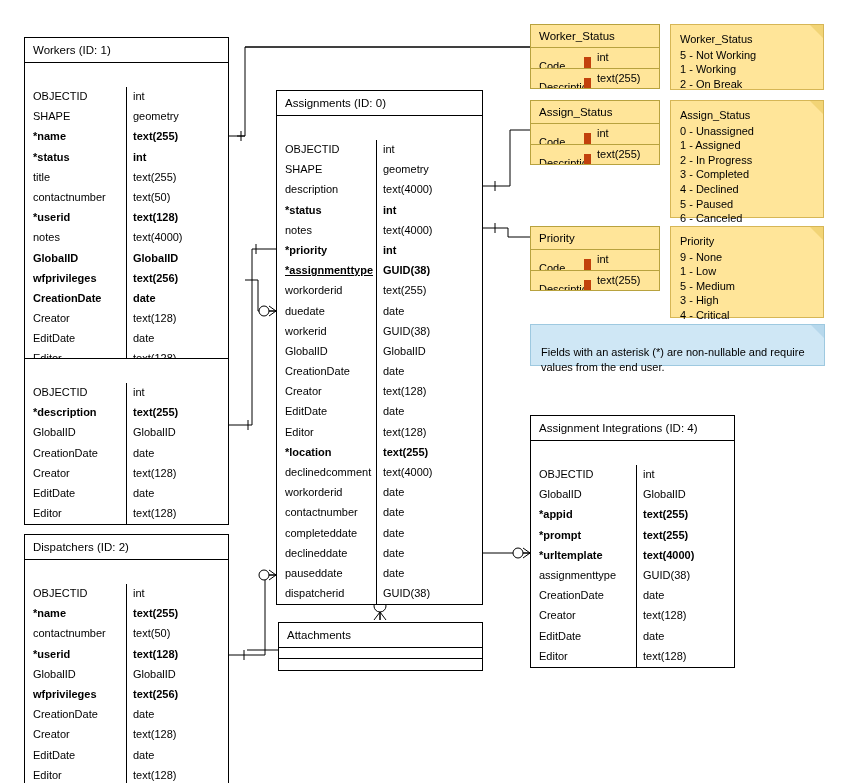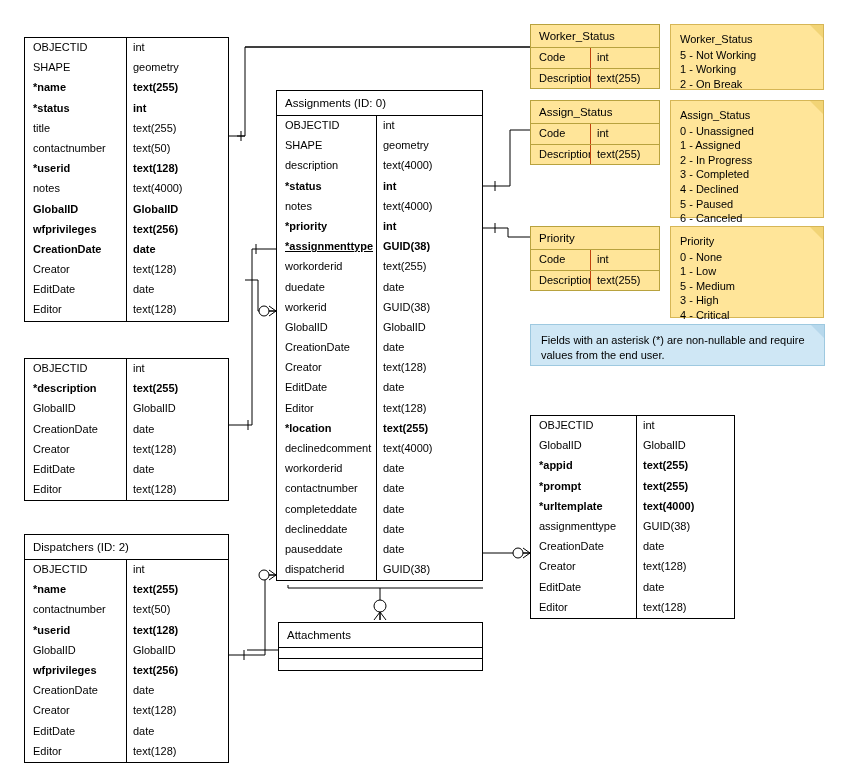--- a/index.html
+++ b/index.html
@@ -38,20 +38,21 @@
   }
   .entity-title {
     font-size: 11.5px;
     padding: 6px 8px 6px 8px;
     border-bottom: 1px solid #000000;
     box-sizing: border-box;
     white-space: nowrap;
   }
   .entity-rows {
     display: block;
+    margin-top: 24px;
   }
   .row {
     display: flex;
     height: 20.2px;
     box-sizing: border-box;
   }
   .row .c1 {
     box-sizing: border-box;
     padding: 3px 0 0 8px;
     border-right: 1px solid #000000;
@@ -77,21 +78,21 @@
   .yellow {
     position: absolute;
     background: #ffe599;
     border: 1px solid #b8a23e;
     box-sizing: border-box;
   }
   .yellow .entity-title {
     border-bottom: 1px solid #b8a23e;
     padding: 5px 8px;
   }
-  .yellow .row .c1 { border-right: 1px solid #c2410c; }
+  .yellow .row .c1 { border-right: 7px solid #c2410c; margin-top: 9px; }
   .yellow .row { border-top: 0; }
   .yellow .row + .row { border-top: 1px solid #b8a23e; }
 
   
   .note {
     position: absolute;
     background: #ffe599;
     border: 1px solid #d6b656;
     box-sizing: border-box;
     padding: 7px 9px;
@@ -105,21 +106,21 @@
     top: 0;
     width: 0; height: 0;
     border-left: 13px solid transparent;
     border-top: 13px solid #f2d476;
   }
   .note-blue {
     position: absolute;
     background: #cfe7f5;
     border: 1px solid #9ec9e0;
     box-sizing: border-box;
-    padding: 8px 10px;
+    padding: 20px 10px;
     line-height: 14.6px;
     font-size: 11px;
   }
   .note-blue .fold {
     position: absolute;
     right: 0; top: 0;
     width: 0; height: 0;
     border-left: 13px solid transparent;
     border-top: 13px solid #b7d8ec;
   }
@@ -174,20 +175,21 @@
     </g>
     <g stroke="#000000" stroke-width="1" fill="none">
       <path d="M276 311 L269 306 M276 311 L269 316 M276 311 L269 311"></path>
       <path d="M276 575 L269 570 M276 575 L269 580 M276 575 L269 575"></path>
       <path d="M530 553 L523 548 M530 553 L523 558 M530 553 L523 553"></path>
       <path d="M380 612 L374 620 M380 612 L386 620 M380 612 L380 620"></path>
     </g>
   </svg>
 
   <div class="entity" style="left:24px; top:37px; width:205px;">
+    <div class="entity-title">Workers (ID: 1)</div>
     <div class="entity-rows">
       <div class="row">
           <div class="c1" style="width:102px;">OBJECTID</div>
           <div class="c2">int</div>
         </div>
       <div class="row">
           <div class="c1" style="width:102px;">SHAPE</div>
           <div class="c2">geometry</div>
         </div>
       <div class="row bold">
@@ -419,20 +421,21 @@
   </div>
 
   <div class="entity" style="left:278px; top:622px; width:205px;">
     <div class="entity-title">Attachments</div>
     <div class="empty-rows">
       <div class="empty-line"></div>
     </div>
   </div>
 
   <div class="entity" style="left:530px; top:415px; width:205px;">
+    <div class="entity-title">Assignment Integrations (ID: 4)</div>
     <div class="entity-rows">
       <div class="row">
           <div class="c1" style="width:106px;">OBJECTID</div>
           <div class="c2">int</div>
         </div>
       <div class="row">
           <div class="c1" style="width:106px;">GlobalID</div>
           <div class="c2">GlobalID</div>
         </div>
       <div class="row bold">
@@ -528,21 +531,21 @@
     <div>2 - In Progress</div>
     <div>3 - Completed</div>
     <div>4 - Declined</div>
     <div>5 - Paused</div>
     <div>6 - Canceled</div>
   </div>
 
   <div class="note" style="left:670px; top:226px; width:154px; height:92px;">
     <div class="fold"></div>
     <div class="note-title">Priority</div>
-    <div>0 - None</div>
+    <div>9 - None</div>
     <div>1 - Low</div>
     <div>5 - Medium</div>
     <div>3 - High</div>
     <div>4 - Critical</div>
   </div>
 
   <div class="note-blue" style="left:530px; top:324px; width:295px; height:42px;">
     <div class="fold"></div>
     <div>Fields with an asterisk (*) are non-nullable and require values from the end user.</div>
   </div>

